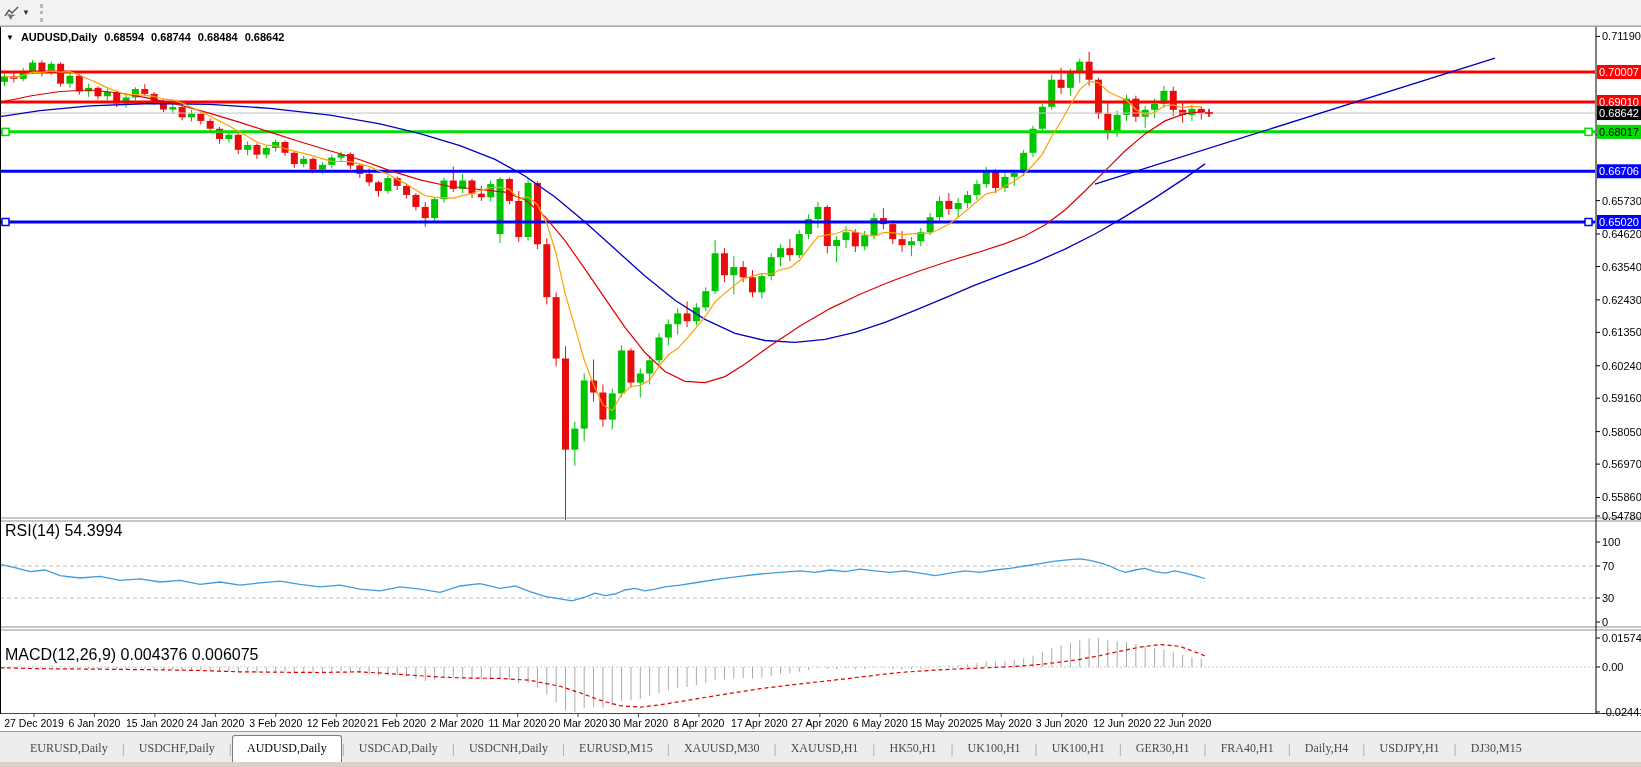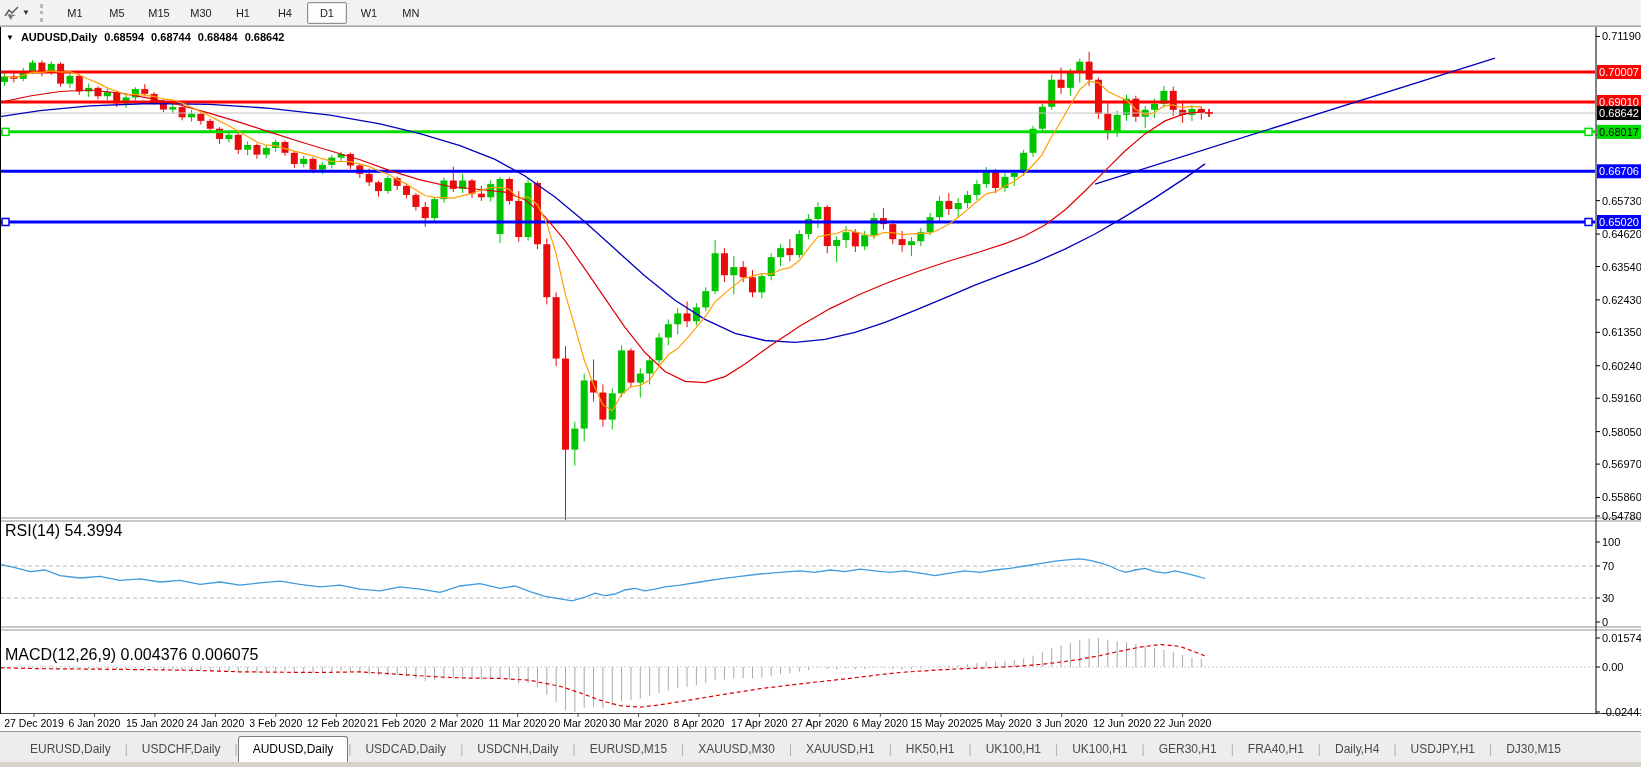--- a/index.html
+++ b/index.html
@@ -22,21 +22,21 @@
   #chart-svg{position:absolute;left:0;top:0;}
   .chart-header{position:absolute;left:6px;top:4px;font-size:11px;font-weight:bold;color:#000;
     display:flex;gap:7px;align-items:center;}
   .hdr-caret{font-size:8px;color:#000;}
   .pane-label{position:absolute;left:5px;font-size:16px;color:#000;}
   .rsi-label{top:495px;}
   .macd-label{top:604px;margin-top:15px;}
   
   .tabbar{position:absolute;left:0;top:731px;width:1641px;height:31px;background:#ededed;
     border-top:1px solid #9a9a9a;display:flex;align-items:flex-end;box-sizing:border-box;padding-left:16px;}
-  .tab{font-size:12px;color:#4a4a4a;padding:5px 14px 6px 14px;cursor:default;white-space:nowrap;}
+  .tab{font-size:12px;color:#4a4a4a;padding:5px 14px 6px 14px;cursor:default;white-space:nowrap;font-family:Liberation Serif, serif;}
   .tab.active{background:#fff;color:#000;border:1px solid #7a7a7a;border-bottom:1px solid #fff;
     border-radius:3px 3px 0 0;margin-bottom:-1px;}
   .tab-sep{color:#b0b0b0;font-size:12px;padding:5px 0 6px 0;}
   .bottomstrip{position:absolute;left:0;top:762px;width:1641px;height:5px;background:#d6d2ca;}
 </style>
 </head>
 <body>
 
 <div class="app">
 
@@ -44,31 +44,20 @@
     <div class="tool-group">
       <span class="tool-icon">
         <svg width="16" height="16" viewBox="0 0 16 16">
           <polyline points="1,11 5,5 8,8 14,2" fill="none" stroke="#555" stroke-width="1.4"></polyline>
           <path d="M3 9 L7 15 L8.5 11.5 L12 10 Z" fill="#777"></path>
         </svg>
       </span>
       <span class="caret">▼</span>
     </div>
     <div class="grip"></div>
-    <div class="tf-buttons" id="tf-buttons">
-        <div class="tf-btn">M1</div>
-        <div class="tf-btn">M5</div>
-        <div class="tf-btn">M15</div>
-        <div class="tf-btn">M30</div>
-        <div class="tf-btn">H1</div>
-        <div class="tf-btn">H4</div>
-        <div class="tf-btn active">D1</div>
-        <div class="tf-btn">W1</div>
-        <div class="tf-btn">MN</div>
-      </div>
   </div>
 
   <div class="chart-window">
     <svg id="chart-svg" width="1641" height="705">
         <rect x="0" y="0" width="1641" height="705" fill="#fff"></rect>
         <g>
           <line x1="4.5" y1="46.42077499999985" x2="4.5" y2="59.052274999999796" stroke="#00C400" stroke-width="1"></line>
           <rect x="1" y="49.42827499999985" width="7" height="5.41350000000007" fill="#00C400"></rect>
           <line x1="13.85" y1="45.51852499999995" x2="13.85" y2="55.44327499999986" stroke="#E80D0D" stroke-width="1"></line>
           <rect x="10.35" y="49.42827499999985" width="7" height="2.40600000000007" fill="#E80D0D"></rect>

